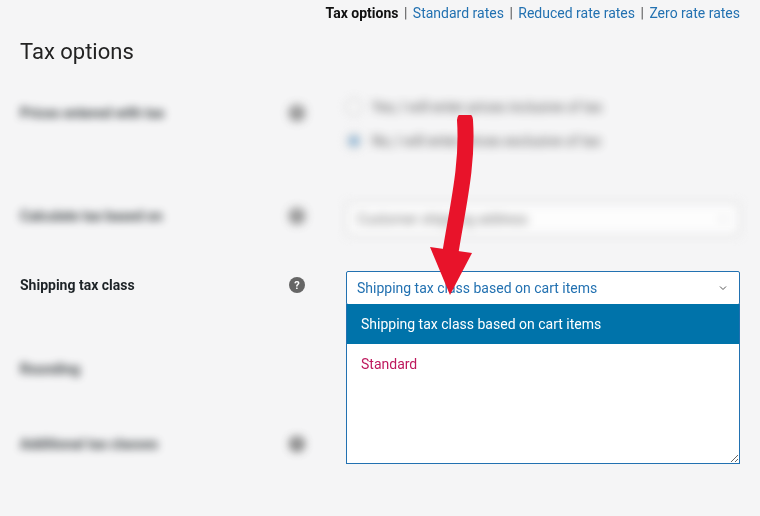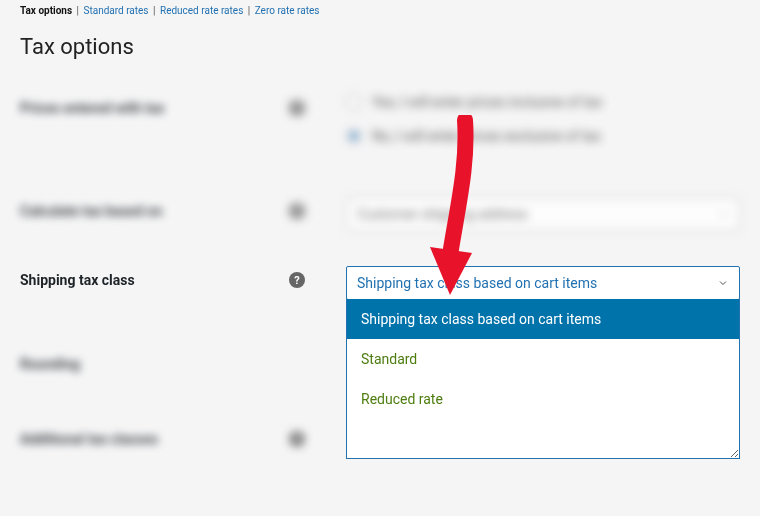--- a/index.html
+++ b/index.html
@@ -10,23 +10,24 @@
     font-size: 14px;
     color: #222;
     background: #f5f5f6;
     overflow: hidden;
     position: relative;
   }
   .page {
     padding: 5px 20px 20px 20px;
   }
   .subtabs {
-    font-size: 10px;
+    font-size: 14px;
     margin-bottom: 18px;
     padding-top: 0;
+    text-align: right;
   }
   .subtabs .sep { color: #555; margin: 0 2px; }
   .subtabs .active { font-weight: 700; color: #111; }
   .subtabs a { color: #2271b1; text-decoration: none; }
   .page-title {
     font-size: 22px;
     font-weight: 400;
     color: #222;
     margin-bottom: 35px;
   }
@@ -126,21 +127,21 @@
     border-top: none;
     background: #fff;
     z-index: 50;
     resize: both;
     overflow: auto;
     min-height: 160px;
   }
   .opt {
     padding: 12px 14px;
     font-size: 14px;
-    color: #4d7c0f;
+    color: #be185d;
   }
   .opt.highlight {
     background: #0073aa;
     color: #fff;
   }
   .chev { width:12px;height:12px; }
 
   
   .arrow-wrap {
     position: absolute;
@@ -209,21 +210,20 @@
       <div class="row-control" style="position:relative;">
         <div class="clear-select">
           <span>Shipping tax class based on cart items</span>
           <svg class="chev" viewBox="0 0 24 24">
               <path d="M6 9l6 6 6-6" fill="none" stroke="#555" stroke-width="2"></path>
             </svg>
         </div>
         <div class="dropdown-panel">
           <div class="opt highlight">Shipping tax class based on cart items</div>
           <div class="opt">Standard</div>
-          <div class="opt">Reduced rate</div>
         </div>
       </div>
     </div>
 
     <div style="height:170px"></div>
 
     <div class="form-row blur-label" style="margin-top:-130px; margin-bottom:45px;">
       <div class="row-label">Rounding</div>
     </div>
 

